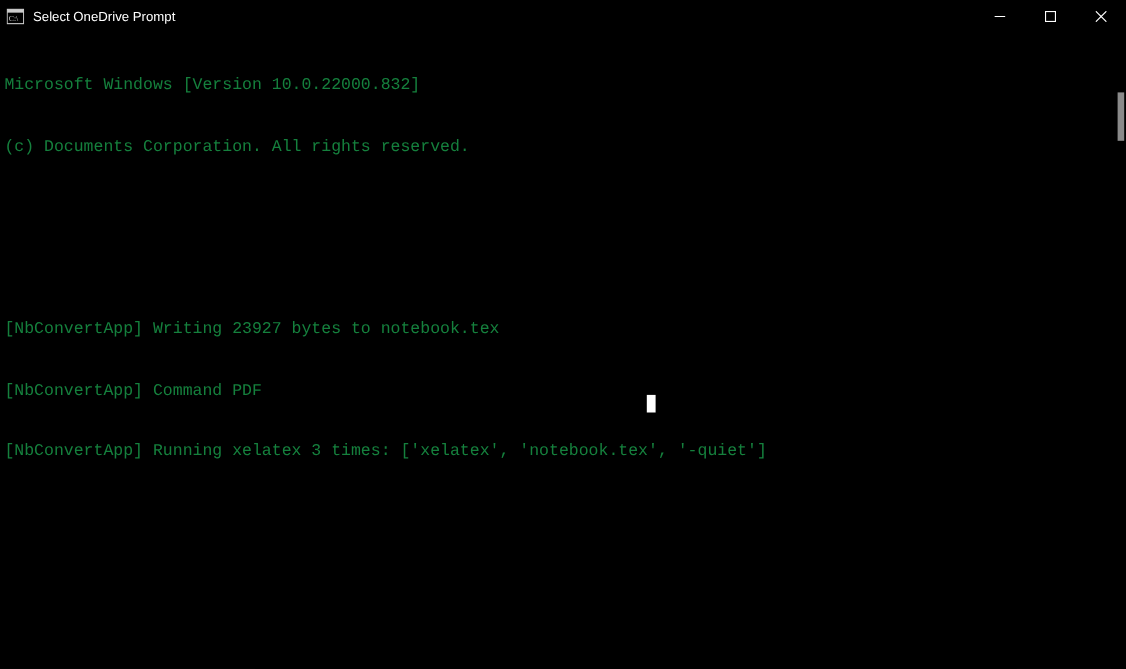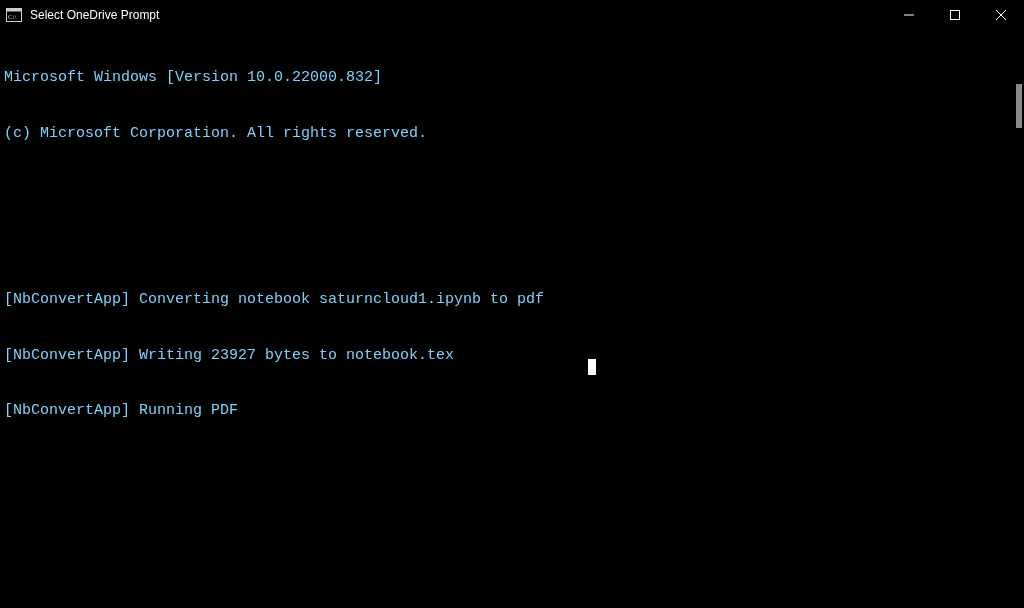--- a/index.html
+++ b/index.html
@@ -31,21 +31,21 @@
     .win-btn {
       width: 46px; height: 30px;
       display: inline-flex; align-items: center; justify-content: center;
       color: #fff;
       cursor: pointer;
     }
     .win-btn svg { width: 10px; height: 10px; stroke: #fff; stroke-width: 1; fill: none; }
     .terminal {
       flex: 1 1 auto;
       background: #000;
-      color: #7dd3fc;
+      color: #15803d;
       font-size: 15px;
       line-height: 18.5px;
       padding: 2px 4px 0 4px;
       white-space: pre;
       position: relative;
       overflow: hidden;
     }
     .line { display: block; }
     .cursor {
       position: absolute;
@@ -95,26 +95,26 @@
     <span class="win-btn close">
       <svg viewBox="0 0 10 10">
           <line x1="0" y1="0" x2="10" y2="10"></line>
           <line x1="10" y1="0" x2="0" y2="10"></line>
         </svg>
     </span>
   </div>
 
   <div class="terminal">
     <span class="line">Microsoft Windows [Version 10.0.22000.832]</span>
-    <span class="line">(c) Microsoft Corporation. All rights reserved.</span>
+    <span class="line">(c) Documents Corporation. All rights reserved.</span>
     <span class="line blank"></span>
     <span class="line blank"></span>
-    <span class="line">[NbConvertApp] Converting notebook saturncloud1.ipynb to pdf</span>
     <span class="line">[NbConvertApp] Writing 23927 bytes to notebook.tex</span>
-    <span class="line">[NbConvertApp] Running PDF</span>
+    <span class="line">[NbConvertApp] Command PDF</span>
+    <span class="line">[NbConvertApp] Running xelatex 3 times: ['xelatex', 'notebook.tex', '-quiet']</span>
     
     
     
     
     
     
     <div class="cursor"></div>
   </div>
 
   <div class="scrollbar-track">

